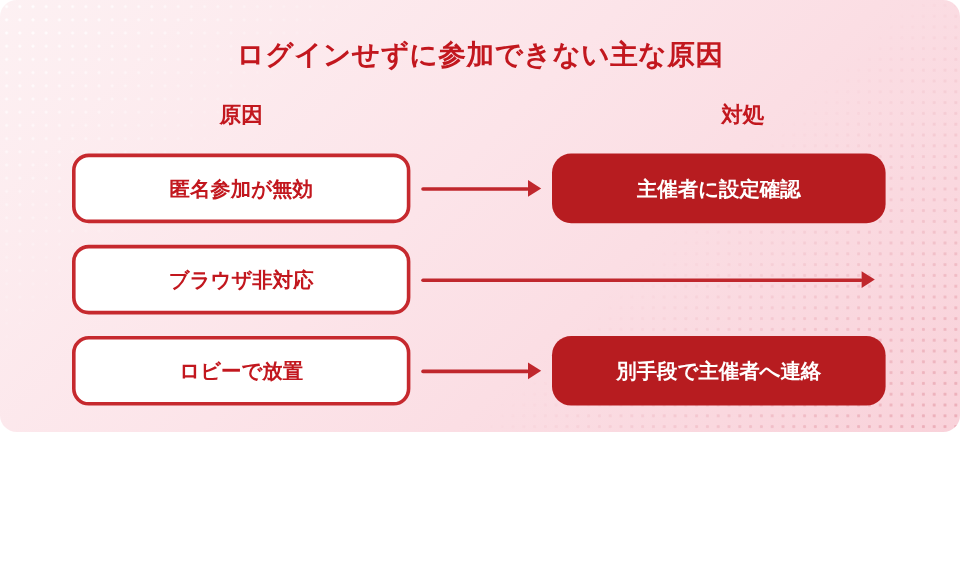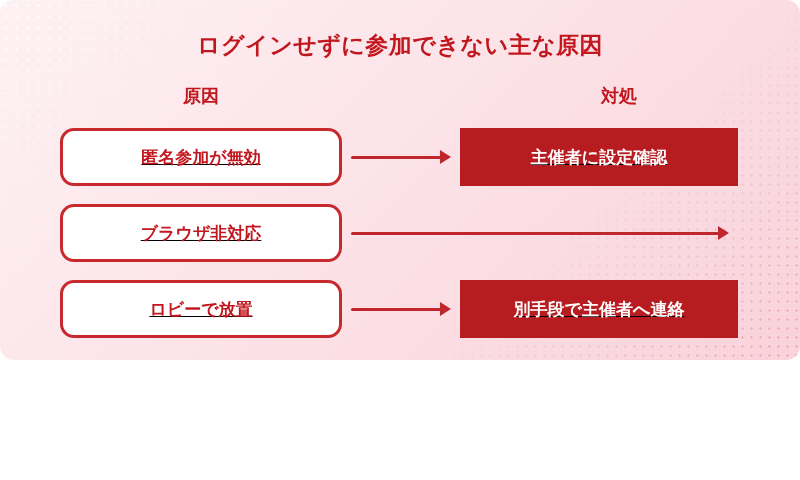--- a/index.html
+++ b/index.html
@@ -60,21 +60,20 @@
     left: 60px;
     right: 62px;
     display: flex;
     flex-direction: column;
     gap: 18px;
   }
   .row {
     display: flex;
     align-items: stretch;
     height: 58px;
-    text-decoration: underline;
   }
   .cause-box {
     width: 282px;
     background: #ffffff;
     border: 3px solid #c6292e;
     border-radius: 14px;
     box-sizing: border-box;
     display: flex;
     align-items: center;
     justify-content: center;
@@ -100,21 +99,21 @@
     width: 0;
     height: 0;
     border-top: 7px solid transparent;
     border-bottom: 7px solid transparent;
     border-left: 11px solid #c0272d;
     margin-left: -1px;
   }
   .solution-box {
     width: 278px;
     background: #b71c20;
-    border-radius: 0;
+    border-radius: 16px;
     box-sizing: border-box;
     display: flex;
     align-items: center;
     justify-content: center;
   }
   .solution-label {
     font-size: 17px;
     font-weight: bold;
     color: #ffffff;
   }

